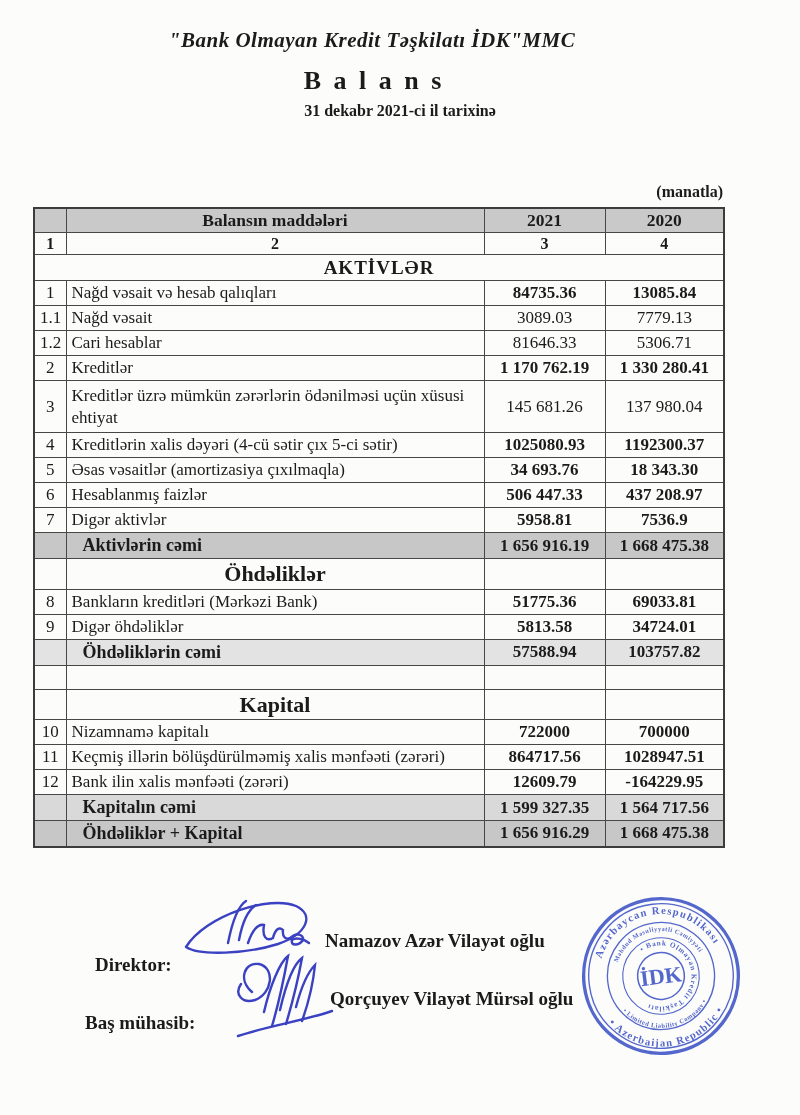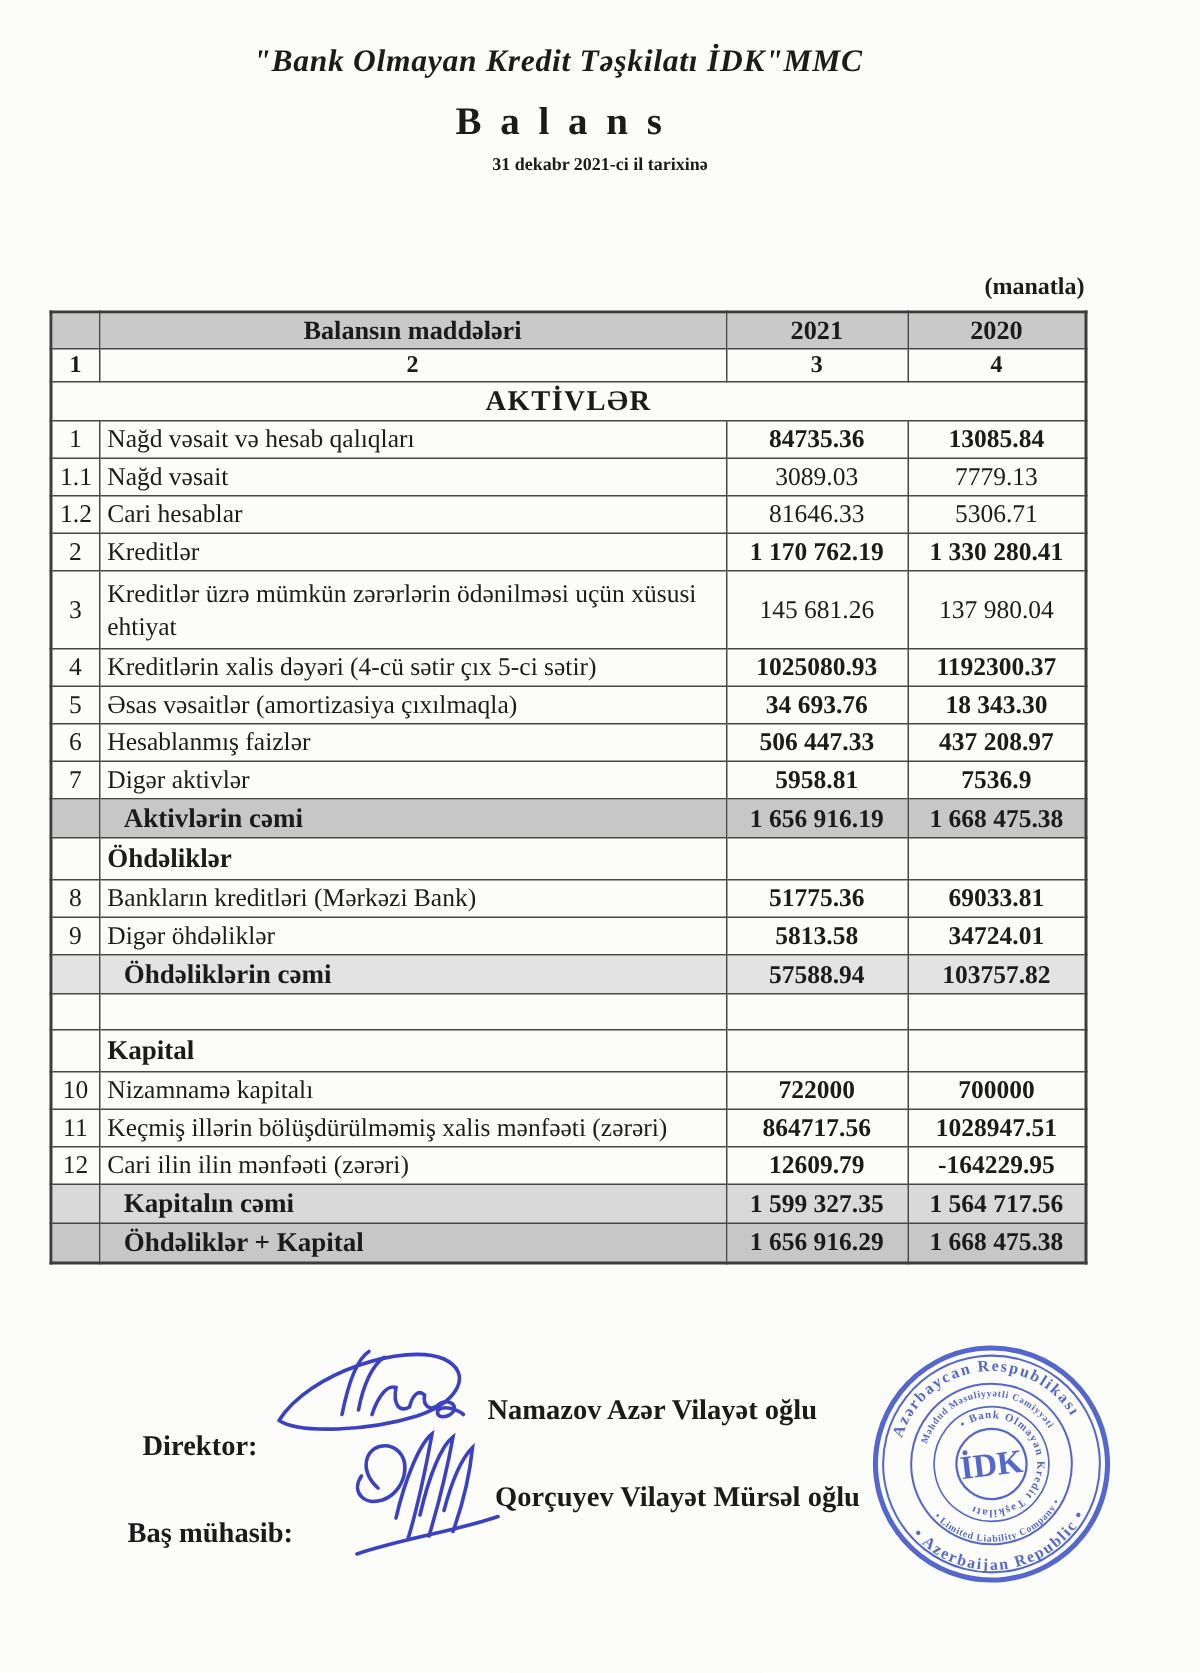--- a/index.html
+++ b/index.html
@@ -9,38 +9,38 @@
     background:#fcfcfa; color:#1b1b1b;
     font-family:"Liberation Serif", serif;
     --sig-blue:#3a41c2; --stamp-blue:#3d53c6;
     --shade-dark:#c7c7c7; --shade-mid:#d9d9d9; --shade-light:#e3e3e3; --head-gray:#c9c9c9;
   }
   .company-title{ position:absolute; top:28px; left:0; width:744px; text-align:center;
     font-size:21px; font-weight:bold; font-style:italic; letter-spacing:.5px;}
   .balans-title{ position:absolute; top:66px; left:0; width:748px; text-align:center;
     font-size:26px; font-weight:bold; letter-spacing:3px;}
   .doc-date{ position:absolute; top:102px; left:0; width:800px; text-align:center;
-    font-size:12px; font-weight:bold;}
+    font-size:16px; font-weight:bold;}
   .currency-note{ position:absolute; top:183px; left:33px; width:690px; text-align:right;
     font-size:16px; font-weight:bold;}
 
   table.balance{ position:absolute; top:207px; left:33px; width:690px;
     border-collapse:collapse; table-layout:fixed; border:2.5px solid #3c3c3c;}
   table.balance td{ border:1.5px solid #474747; font-size:17px; padding:1px 5px;
     height:25px; vertical-align:middle; overflow:hidden;}
   td.no{ text-align:center; font-size:15.5px; }
   td.label{ text-align:left; padding-left:7px; line-height:1.25; }
   td.val{ text-align:center; white-space:nowrap; font-size:16.5px; }
   .b{ font-weight:bold; }
   tr.head td{ background:var(--head-gray); font-weight:bold; text-align:center;
     font-size:17.5px; height:23px;}
   tr.colnums td{ text-align:center; font-weight:bold; font-size:16px; height:22px;}
   tr.section-row td{ text-align:center; font-weight:bold; font-size:19px;
     letter-spacing:1px; height:26px;}
-  tr.group-row td.label{ font-weight:bold; font-size:18px; }
+  tr.group-row td.label{ font-weight:bold; font-size:22px;text-align:center; }
   tr.group-row{ height:28px; }
   tr.total-row td.label{ font-weight:bold; font-size:18px;padding-left:16px; }
   tr.total-row{ height:26px; }
   tr.tall td{ height:52px; }
   tr.empty-row td{ height:24px; }
   tr.shade-dark td{ background:var(--shade-dark); }
   tr.shade-mid td{ background:var(--shade-mid); }
   tr.shade-light td{ background:var(--shade-light); }
 
   .sig-label{ position:absolute; font-size:19px; font-weight:bold;margin-top:24px; }
@@ -188,21 +188,21 @@
           <td class="val b">700000</td>
         </tr>
         <tr class="item-row">
           <td class="no">11</td>
           <td class="label">Keçmiş illərin bölüşdürülməmiş xalis mənfəəti (zərəri)</td>
           <td class="val b">864717.56</td>
           <td class="val b">1028947.51</td>
         </tr>
         <tr class="item-row">
           <td class="no">12</td>
-          <td class="label">Cari ilin ilin mənfəəti (zərəri)</td>
+          <td class="label">Bank ilin xalis mənfəəti (zərəri)</td>
           <td class="val b">12609.79</td>
           <td class="val b">-164229.95</td>
         </tr>
         <tr class="total-row shade-mid">
           <td class="no"></td>
           <td class="label">Kapitalın cəmi</td>
           <td class="val b">1 599 327.35</td>
           <td class="val b">1 564 717.56</td>
         </tr>
         <tr class="total-row shade-dark">

